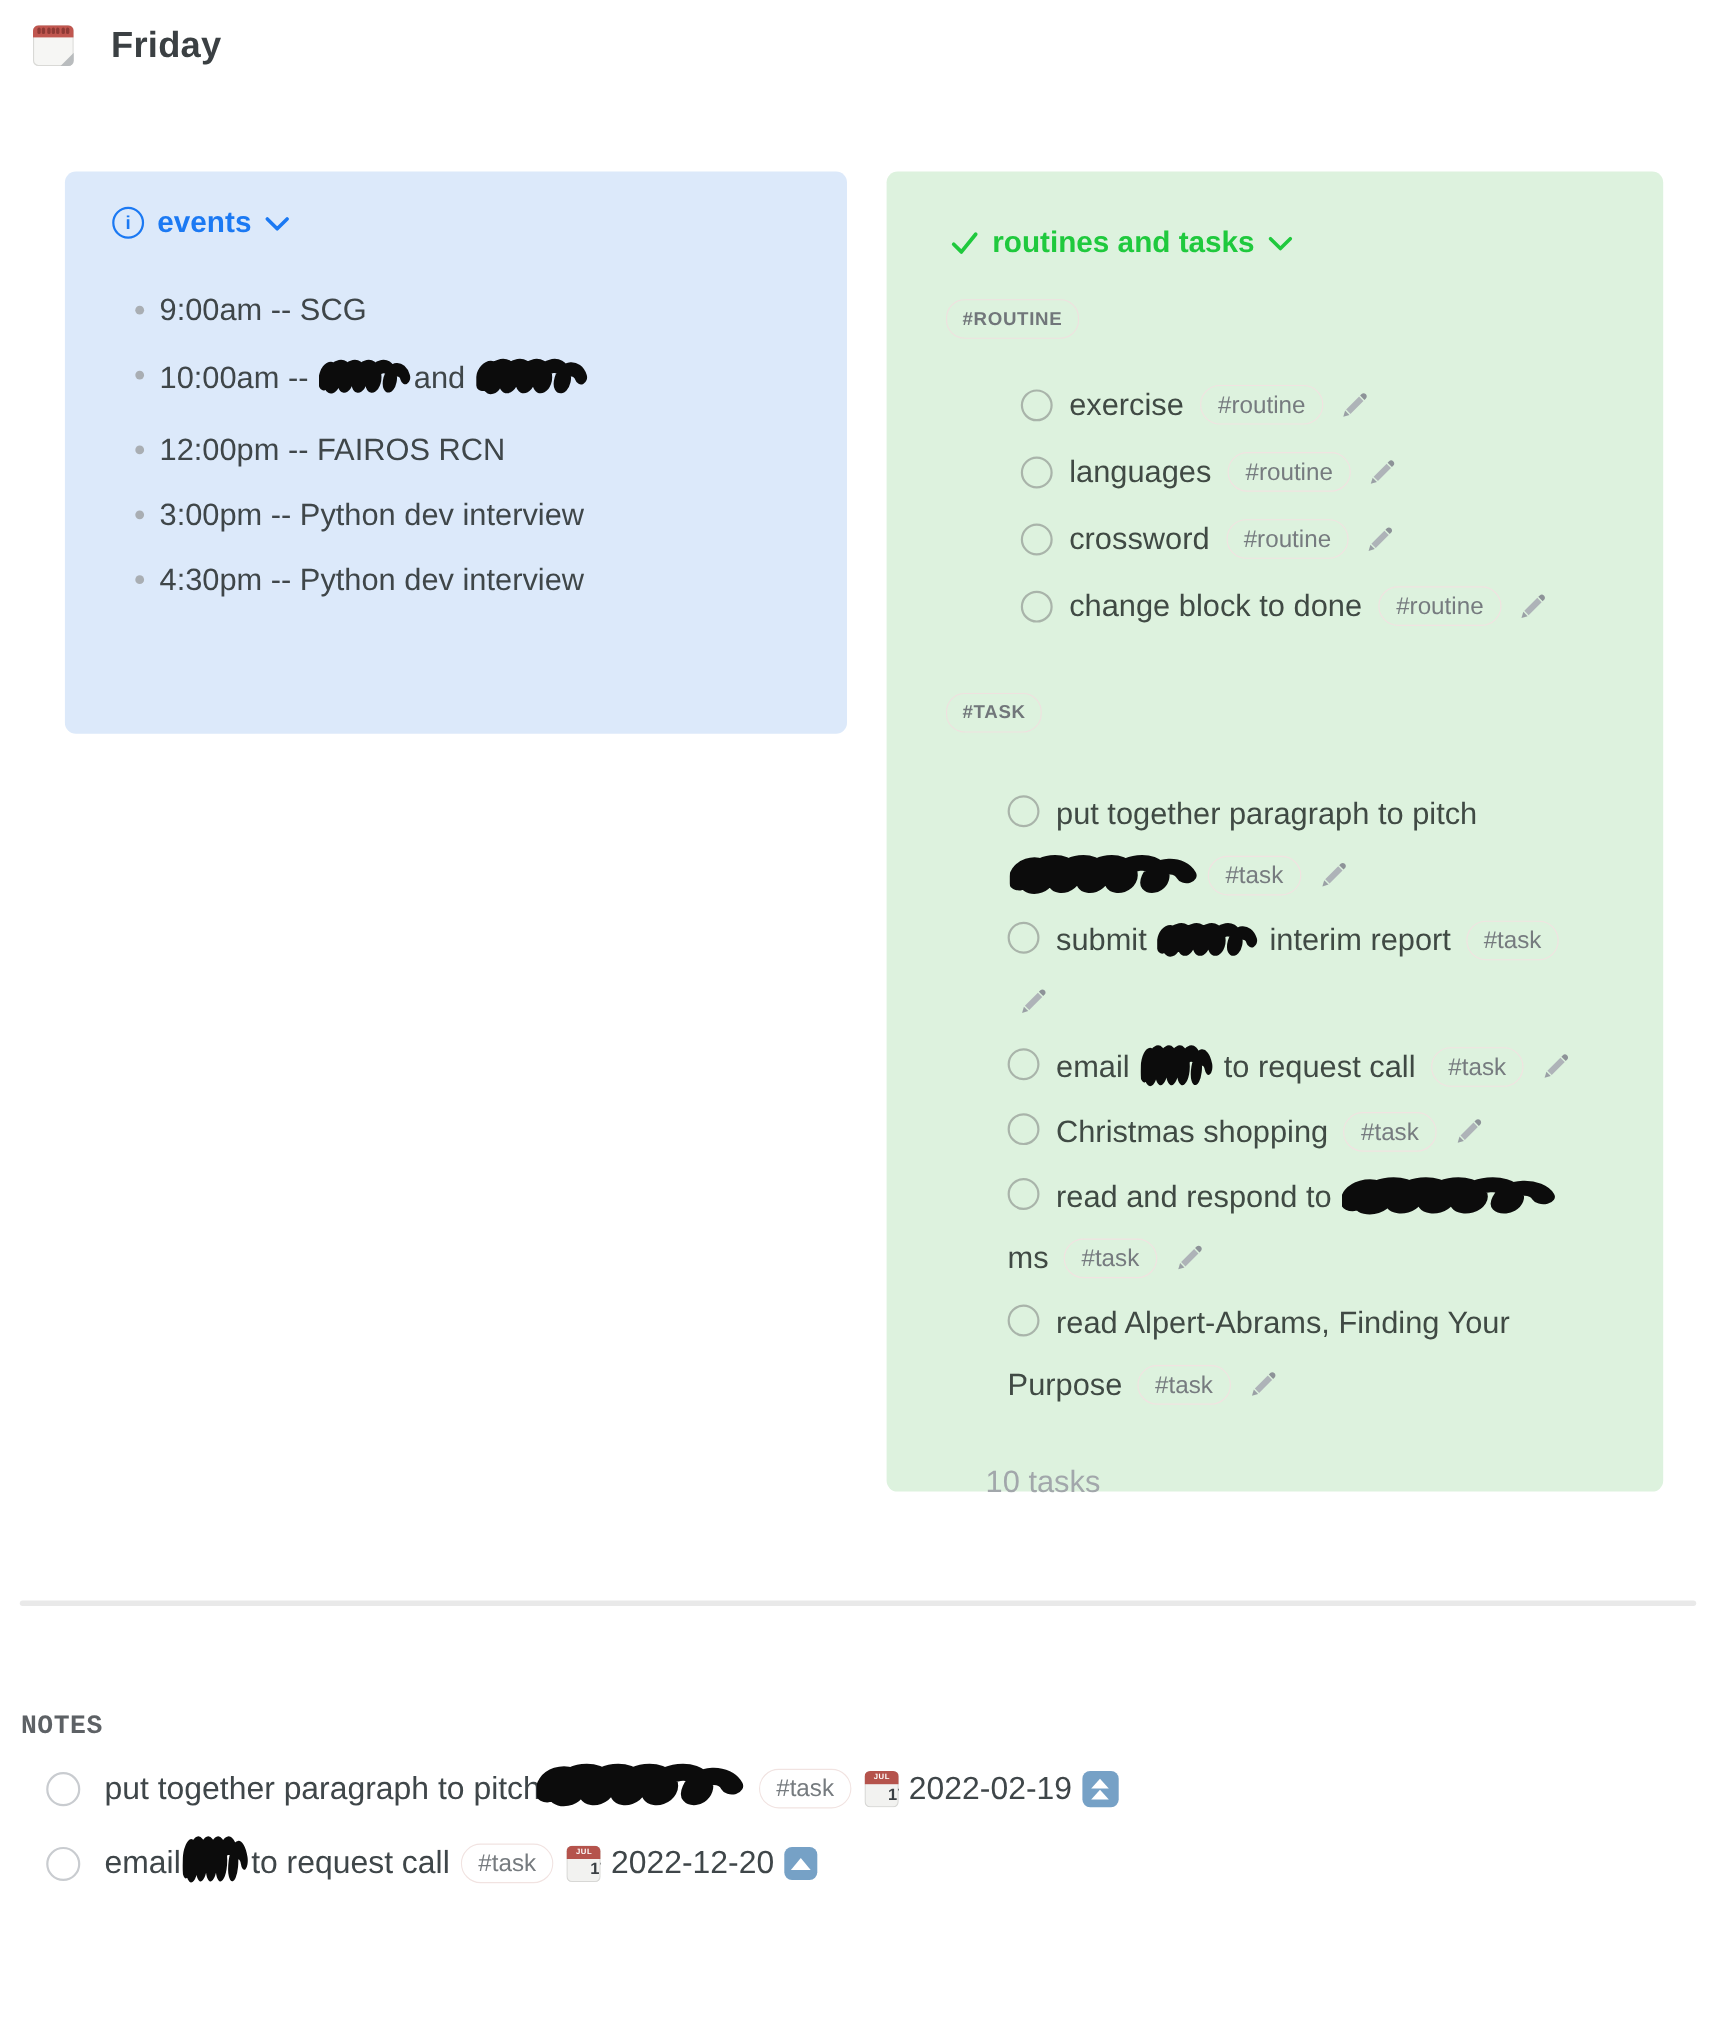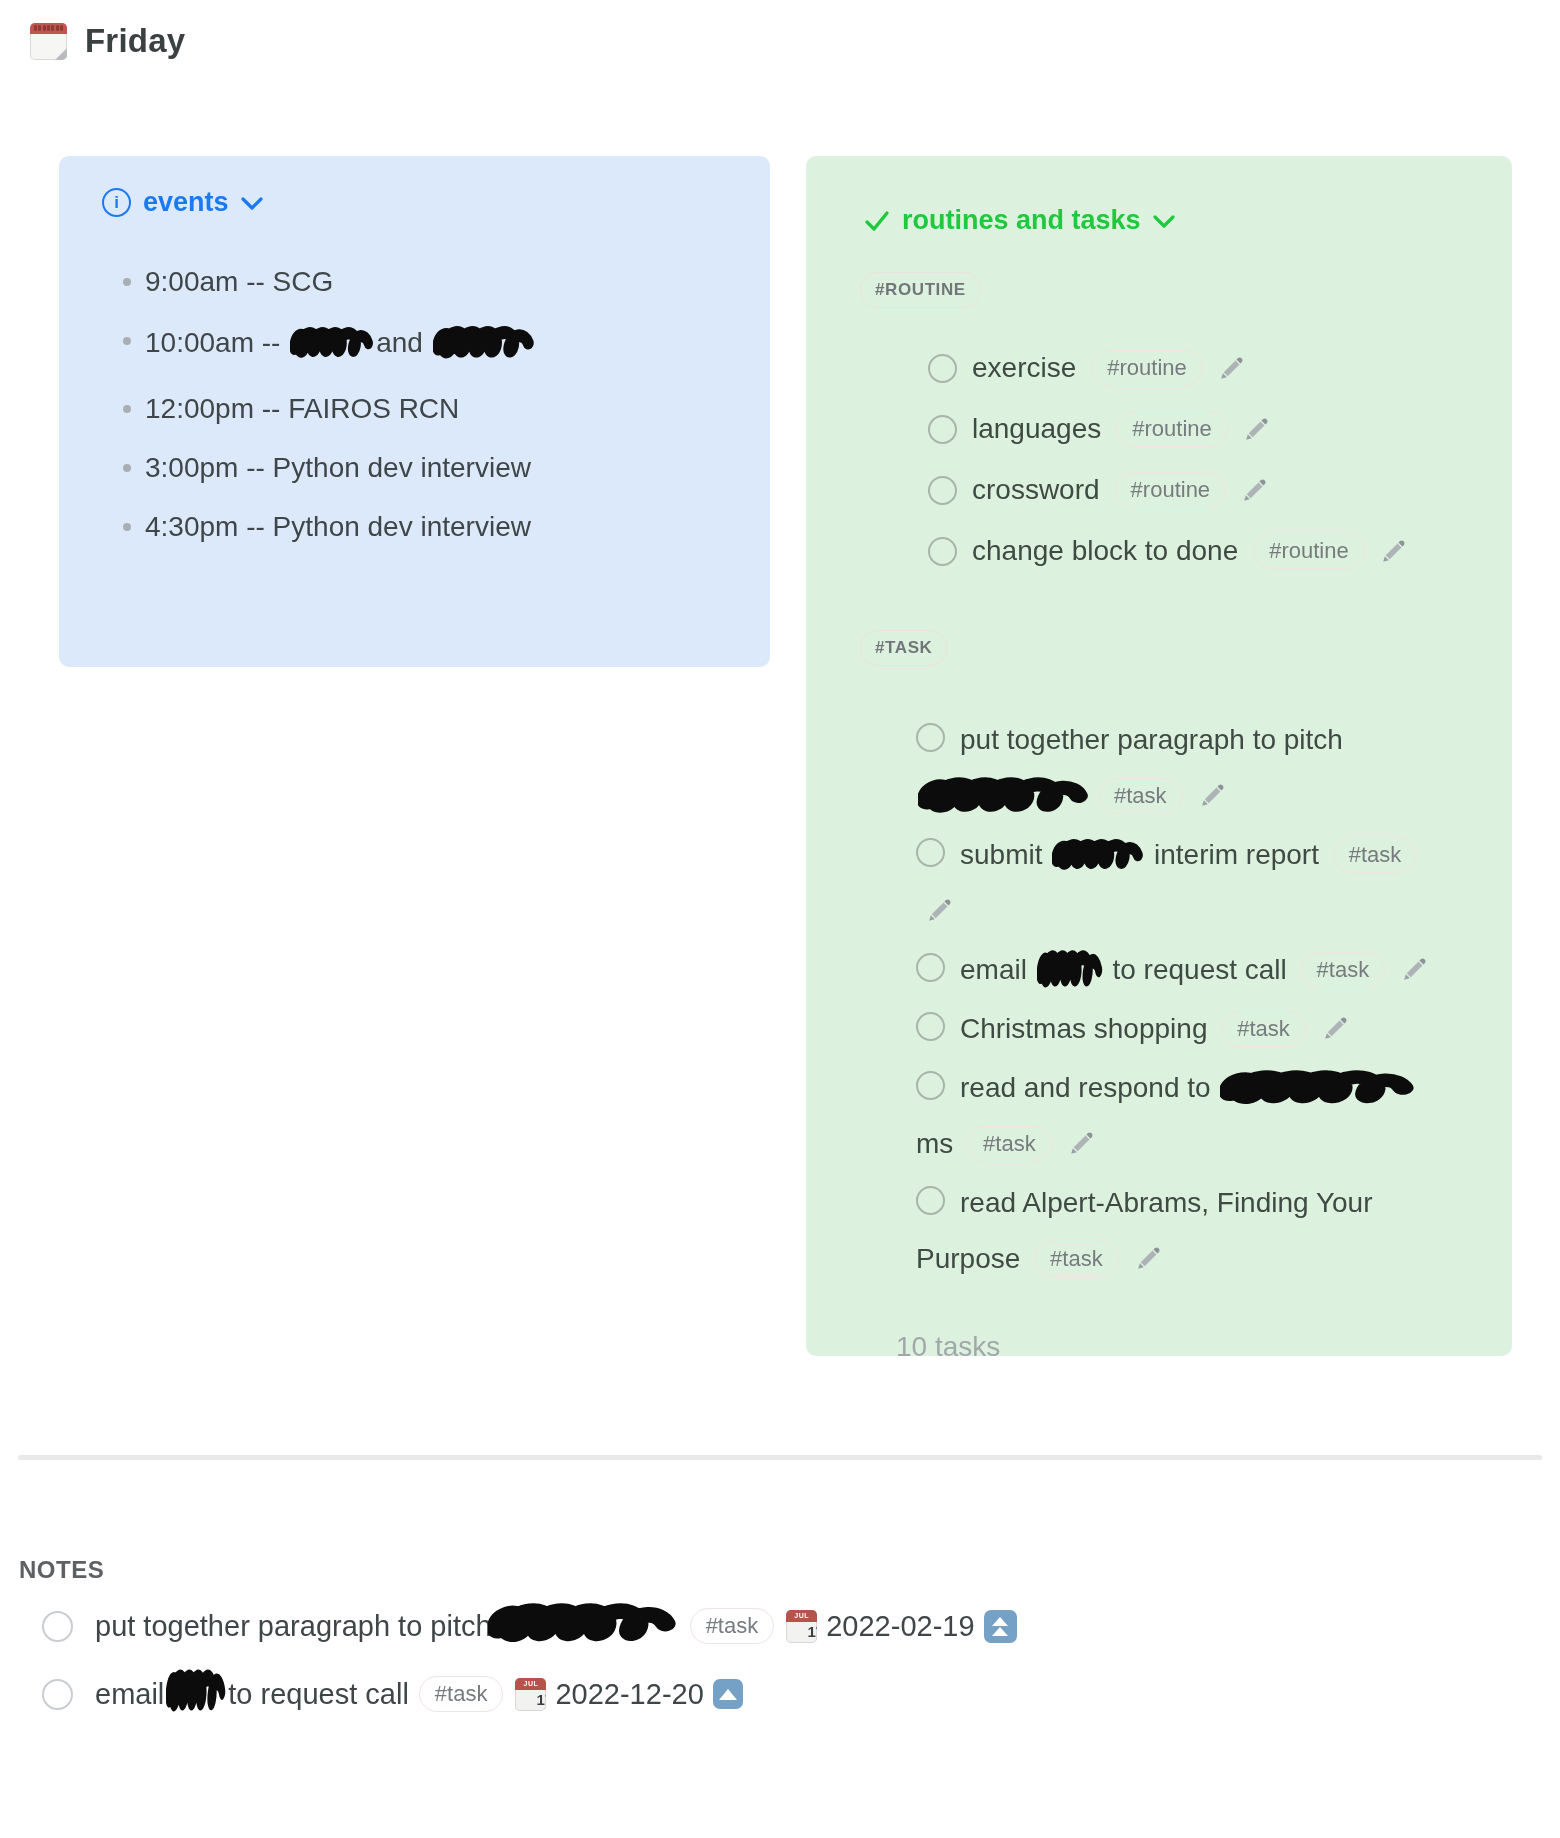--- a/index.html
+++ b/index.html
@@ -1,20 +1,20 @@
 <!DOCTYPE html>
 <html><head>
 <meta charset="utf-8">
 <style>
   html,body{margin:0;padding:0;background:#ffffff;}
   .page{position:relative;width:1560px;height:1838px;background:#fff;overflow:hidden;
         font-family:"Liberation Sans","DejaVu Sans",sans-serif;color:#414549;}
 
   
-  .doc-header{position:absolute;left:30px;top:22px;display:flex;align-items:center;gap:18px;}
+  .doc-header{position:absolute;left:30px;top:22px;display:flex;align-items:center;gap:34px;}
   .cal-emoji{position:relative;width:37px;height:37px;background:#f6f6f4;border-radius:5px;
              box-shadow:0 0 0 1px #d9d9d6 inset;overflow:hidden;}
   .cal-emoji .band{position:absolute;left:0;top:0;right:0;height:11px;background:#c0564f;display:flex;
                    justify-content:space-around;align-items:center;padding:0 3px;}
   .cal-emoji .band i{width:3px;height:6px;background:#8f3a35;border-radius:2px;}
   .cal-emoji .fold{position:absolute;right:-1px;bottom:-1px;width:0;height:0;
                    border-left:14px solid transparent;border-bottom:14px solid #b9bcbe;}
   .page-title{font-size:33px;font-weight:bold;color:#3b4043;letter-spacing:.2px;}
 
   
@@ -55,21 +55,21 @@
   .task .ital{}
   .task-count{margin:44px 0 0 90px;font-size:28px;color:#a2a7ab;}
 
   
   .scrib{display:inline-block;vertical-align:middle;margin:0 2px;}
   .scrib path{fill:none;stroke:#0c0c0c;stroke-width:13;stroke-linecap:round;}
 
   
   .divider{position:absolute;left:18px;top:1455px;width:1524px;height:5px;background:#e9e9e9;border-radius:3px;}
   .notes{position:absolute;left:19px;top:1556px;right:20px;}
-  .notes-heading{font-size:24px;font-weight:600;color:#5d6165;letter-spacing:.5px;line-height:28px;}
+  .notes-heading{font-size:24px;font-weight:600;color:#5d6165;letter-spacing:.5px;line-height:28px;font-family:Liberation Mono, monospace;}
   .notes-intro{margin:76px 0 0 0;font-size:29px;line-height:34px;color:#3f4649;}
   .note-task{display:flex;align-items:center;margin-top:18px;font-size:29px;line-height:40px;color:#3f4649;
              padding-left:23px;}
   .note-task .circle{width:27px;height:27px;border-color:#c9ccd0;margin-right:22px;}
   .note-task .tag{margin:0 8px 0 10px;background:#fff;}
   .cal-icon{position:relative;width:31px;height:33px;border-radius:5px;overflow:hidden;margin:0 9px 0 4px;
             box-shadow:0 0 0 1px #d7d7d5 inset;background:#f2f2f0;flex:none;}
   .cal-icon .m{position:absolute;top:0;left:0;right:0;height:12px;background:#b5534c;color:#fff;
                font-size:7px;font-weight:bold;text-align:center;line-height:12px;letter-spacing:.5px;}
   .cal-icon .d{position:absolute;top:12px;left:0;right:0;bottom:0;display:flex;align-items:center;

